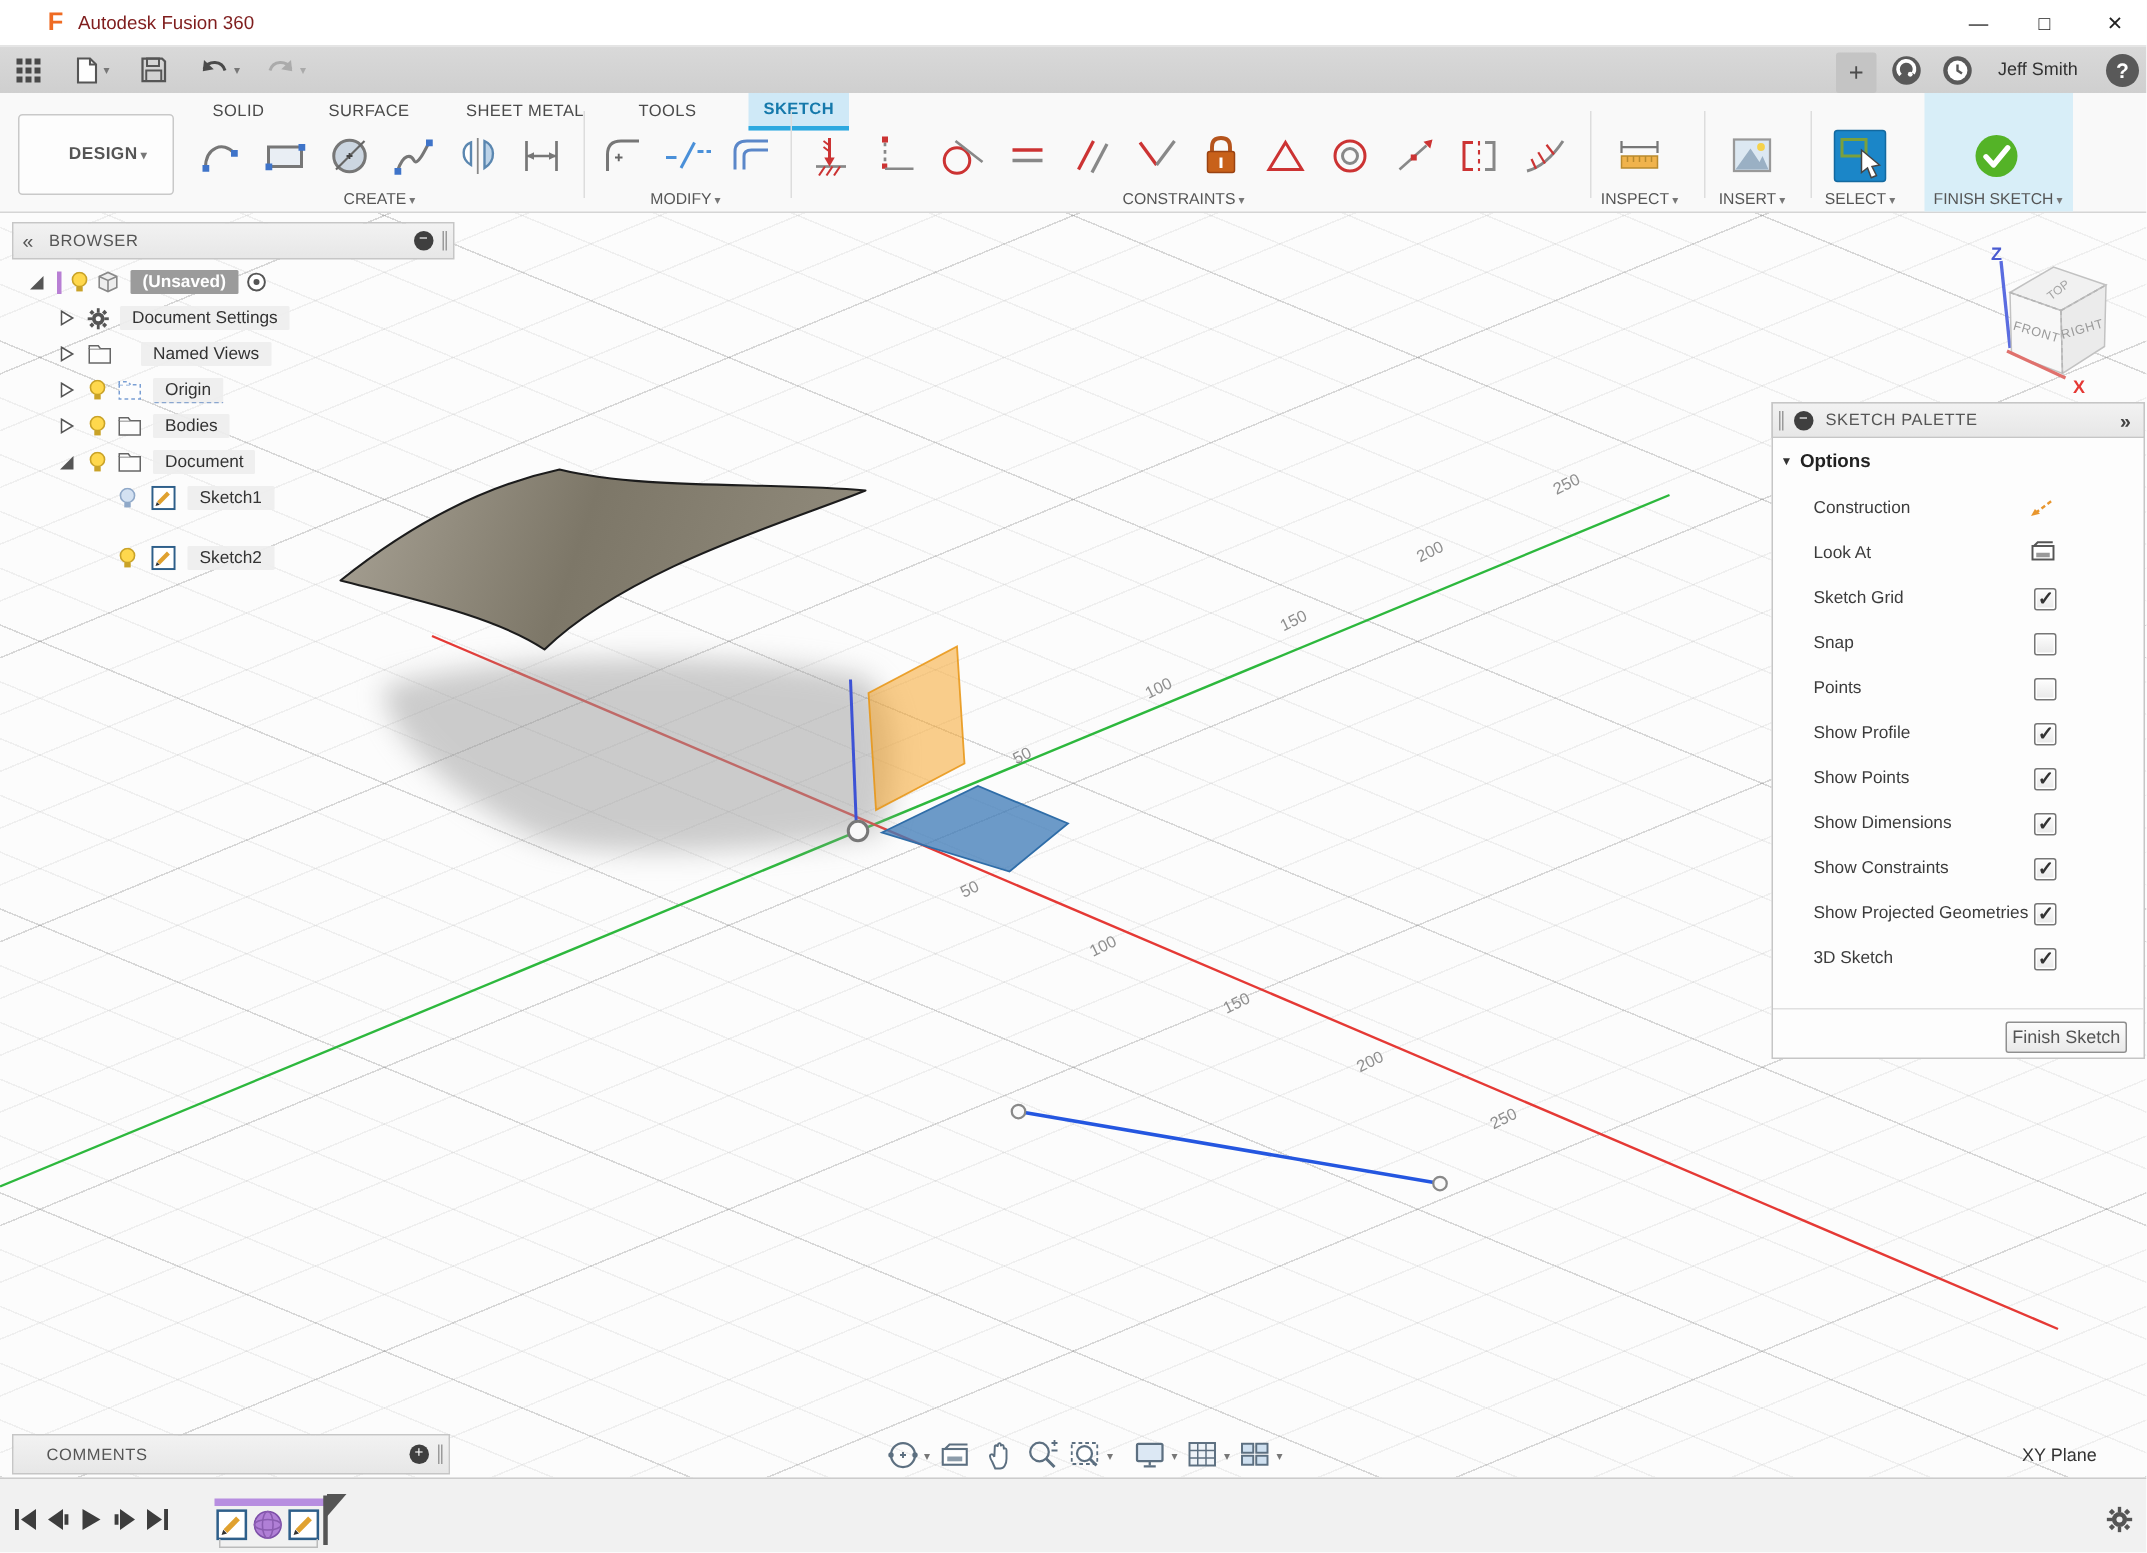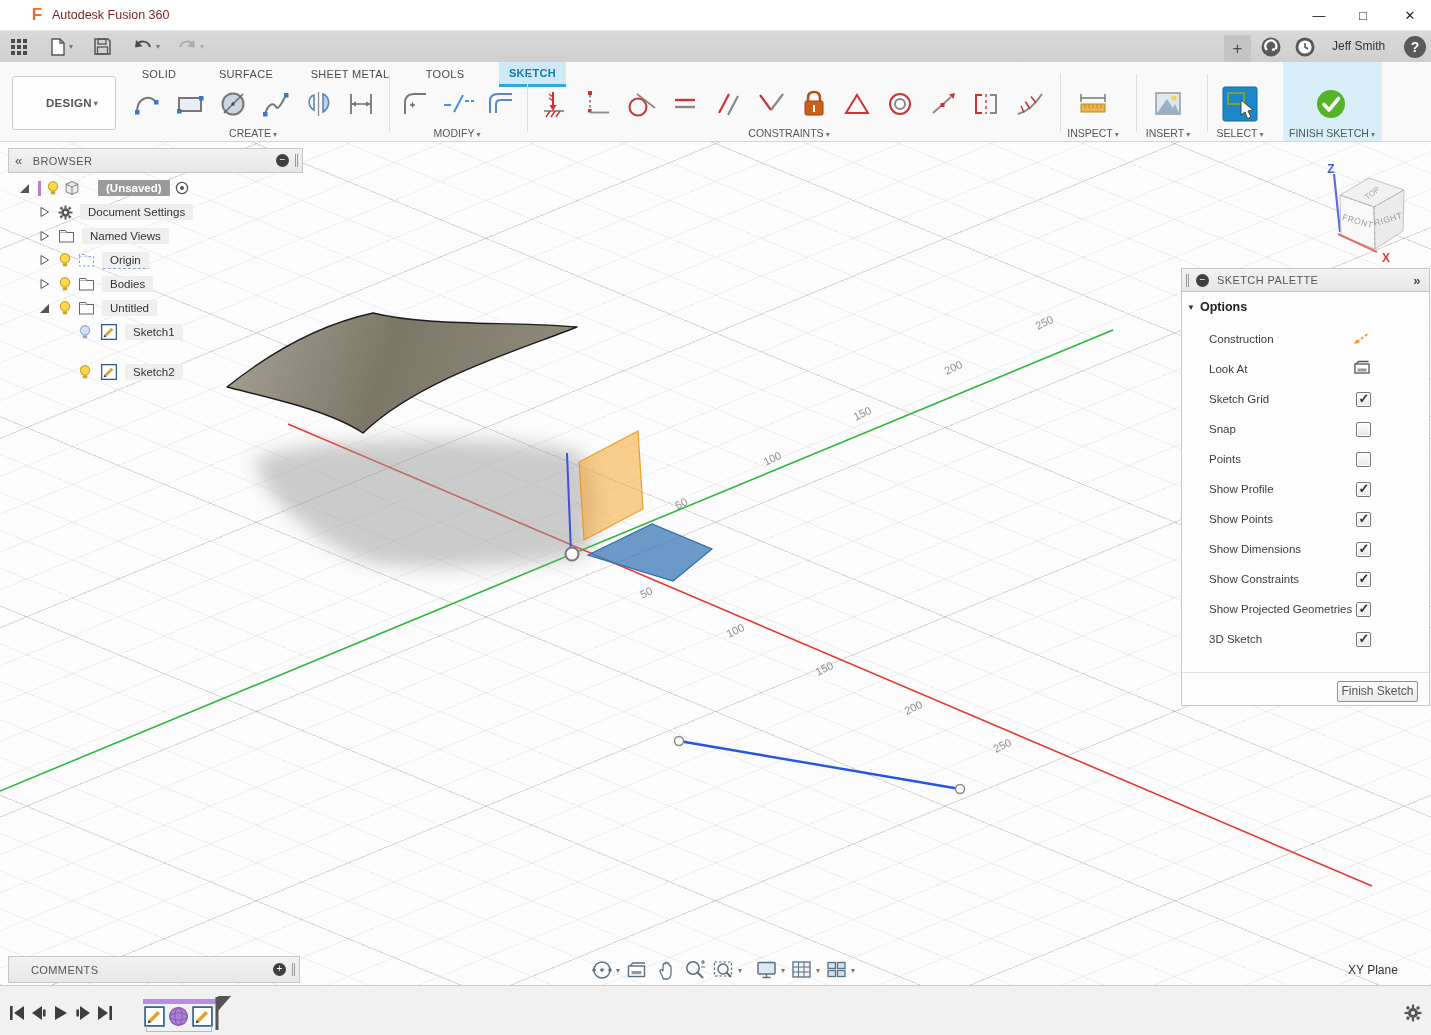--- a/index.html
+++ b/index.html
@@ -409,21 +409,21 @@
     <span style="width:3px; height:15px; background:#b87fd4; margin-left:8px"></span>
     <svg width="14" height="15" viewBox="0 0 12 14" style="margin-left:5px">
         <circle cx="6" cy="5" r="4.4" fill="#ffd84d" stroke="#c9a227"></circle>
         <rect x="4" y="9.6" width="4" height="2.8" fill="#c9a227"></rect>
       </svg>
     <svg width="16" height="16" viewBox="0 0 15 15" style="margin-left:4px">
         <polygon points="2,4 7.5,1.5 13,4 13,11 7.5,13.5 2,11" fill="#ededed" stroke="#888"></polygon>
         <polyline points="2,4 7.5,6.5 13,4" fill="none" stroke="#888"></polyline>
         <line x1="7.5" y1="6.5" x2="7.5" y2="13.5" stroke="#888"></line>
       </svg>
-    <span class="tlabel tsel" style="margin-left:18px">(Unsaved)</span>
+    <span class="tlabel tsel" style="margin-left:7px">(Unsaved)</span>
     <svg width="14" height="14" viewBox="0 0 14 14" style="margin-left:5px">
         <circle cx="7" cy="7" r="5.6" fill="#fff" stroke="#555" stroke-width="1.3"></circle>
         <circle cx="7" cy="7" r="2" fill="#555"></circle>
       </svg>
   </div>
 
   <div class="abs trow" style="left:38px; top:202px">
     <svg width="12" height="12" viewBox="0 0 12 12">
         <polygon points="3,1.5 10.5,6 3,10.5" fill="#fff" stroke="#555"></polygon>
       </svg>
@@ -445,21 +445,21 @@
   </div>
 
   <div class="abs trow" style="left:38px; top:226px">
     <svg width="12" height="12" viewBox="0 0 12 12">
         <polygon points="3,1.5 10.5,6 3,10.5" fill="#fff" stroke="#555"></polygon>
       </svg>
     <svg width="17" height="14" viewBox="0 0 17 14" style="margin-left:8px">
         <rect x="1.5" y="3.5" width="14" height="9.5" fill="#fdfdfd" stroke="#666"></rect>
         <path d="M1.5 3.5 V1.5 h6 l1.5 2" fill="#fdfdfd" stroke="#666"></path>
       </svg>
-    <span class="tlabel" style="margin-left:7px">Named Views</span>
+    <span class="tlabel" style="margin-left:19px">Named Views</span>
   </div>
 
   <div class="abs trow" style="left:38px; top:250px">
     <svg width="12" height="12" viewBox="0 0 12 12">
         <polygon points="3,1.5 10.5,6 3,10.5" fill="#fff" stroke="#555"></polygon>
       </svg>
     <svg width="14" height="15" viewBox="0 0 12 14" style="margin-left:8px">
         <circle cx="6" cy="5" r="4.4" fill="#ffd84d" stroke="#c9a227"></circle>
         <rect x="4" y="9.6" width="4" height="2.8" fill="#c9a227"></rect>
       </svg>
@@ -490,21 +490,21 @@
         <polygon points="2,11 11,2 11,11" fill="#555"></polygon>
       </svg>
     <svg width="14" height="15" viewBox="0 0 12 14" style="margin-left:8px">
         <circle cx="6" cy="5" r="4.4" fill="#ffd84d" stroke="#c9a227"></circle>
         <rect x="4" y="9.6" width="4" height="2.8" fill="#c9a227"></rect>
       </svg>
     <svg width="17" height="14" viewBox="0 0 17 14" style="margin-left:6px">
         <rect x="1.5" y="3.5" width="14" height="9.5" fill="#fdfdfd" stroke="#666"></rect>
         <path d="M1.5 3.5 V1.5 h6 l1.5 2" fill="#fdfdfd" stroke="#666"></path>
       </svg>
-    <span class="tlabel" style="margin-left:7px">Untitled</span>
+    <span class="tlabel" style="margin-left:7px">Document</span>
   </div>
 
   <div class="abs trow" style="left:78px; top:322px">
     <svg width="14" height="15" viewBox="0 0 12 14">
         <circle cx="6" cy="5" r="4.4" fill="#d3e1f2" stroke="#8fa8c8"></circle>
         <rect x="4" y="9.6" width="4" height="2.8" fill="#8fa8c8"></rect>
       </svg>
     <svg width="18" height="18" viewBox="0 0 22 22" style="margin-left:8px">
         <rect x="2" y="2" width="18" height="18" fill="#fff" stroke="#2e5f8a" stroke-width="1.6"></rect>
         <line x1="7" y1="15" x2="15" y2="7" stroke="#e0a12f" stroke-width="3.4"></line>

